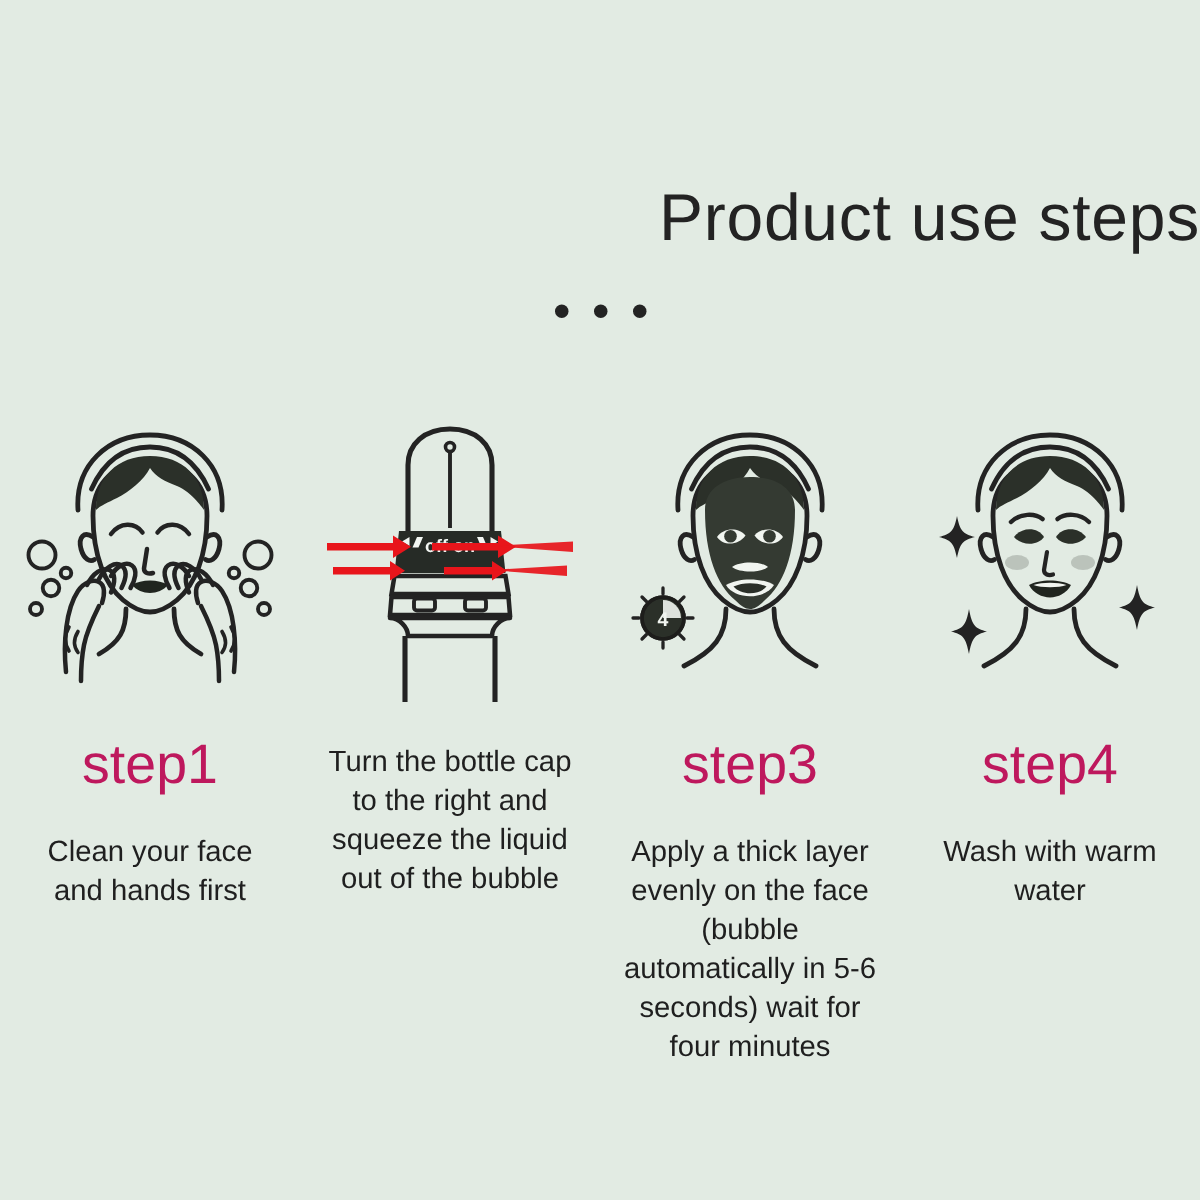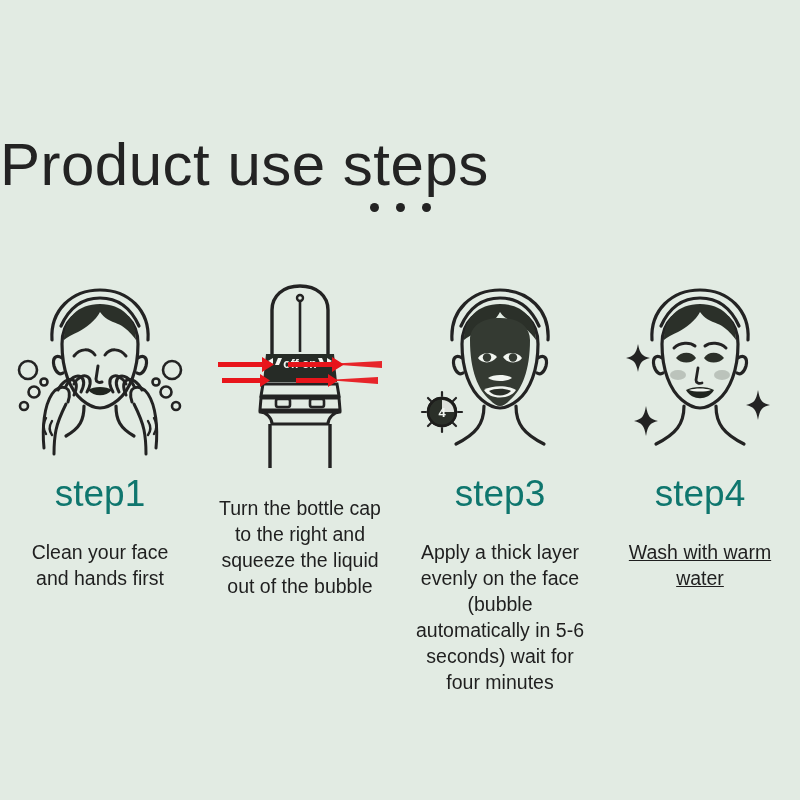--- a/index.html
+++ b/index.html
@@ -21,22 +21,22 @@
     height: 800px;
     background: #e2ebe3;
   }
 
   
   .title {
     position: absolute;
     top: 93px;
     left: 0;
     width: 800px;
-    text-align: left;
-    font-size: 60px;
+    text-align: right;
+    font-size: 44px;
     line-height: 1.08;
     font-weight: 400;
     letter-spacing: 0.5px;
     color: #232323;
   }
   .dots {
     position: absolute;
     top: 203px;
     left: 0;
     width: 800px;
@@ -69,34 +69,34 @@
   .art {
     width: 200px;
     height: 190px;
     display: block;
   }
   .art svg { display: block; margin: 0 auto; }
 
   .step-label {
     font-size: 37px;
     line-height: 1;
-    color: #0f766e;
-    margin-top: 7px;
+    color: #be185d;
+    margin-top: 23px;
     letter-spacing: 0px;
   }
   .step-desc {
     margin-top: 27px;
     font-size: 19.5px;
     line-height: 26px;
     text-align: center;
     color: #1f1f1f;
     width: 165px;
   }
   .step-3 .step-desc { width: 178px; }
-  .step-4 .step-desc { width: 160px; text-decoration: underline; }
+  .step-4 .step-desc { width: 160px; }
   .step-1 .step-desc { width: 150px; }
 </style>
 </head>
 <body>
 
 <div class="page">
 
   <h1 class="title">Product use steps</h1>
 
   <div class="dots">

